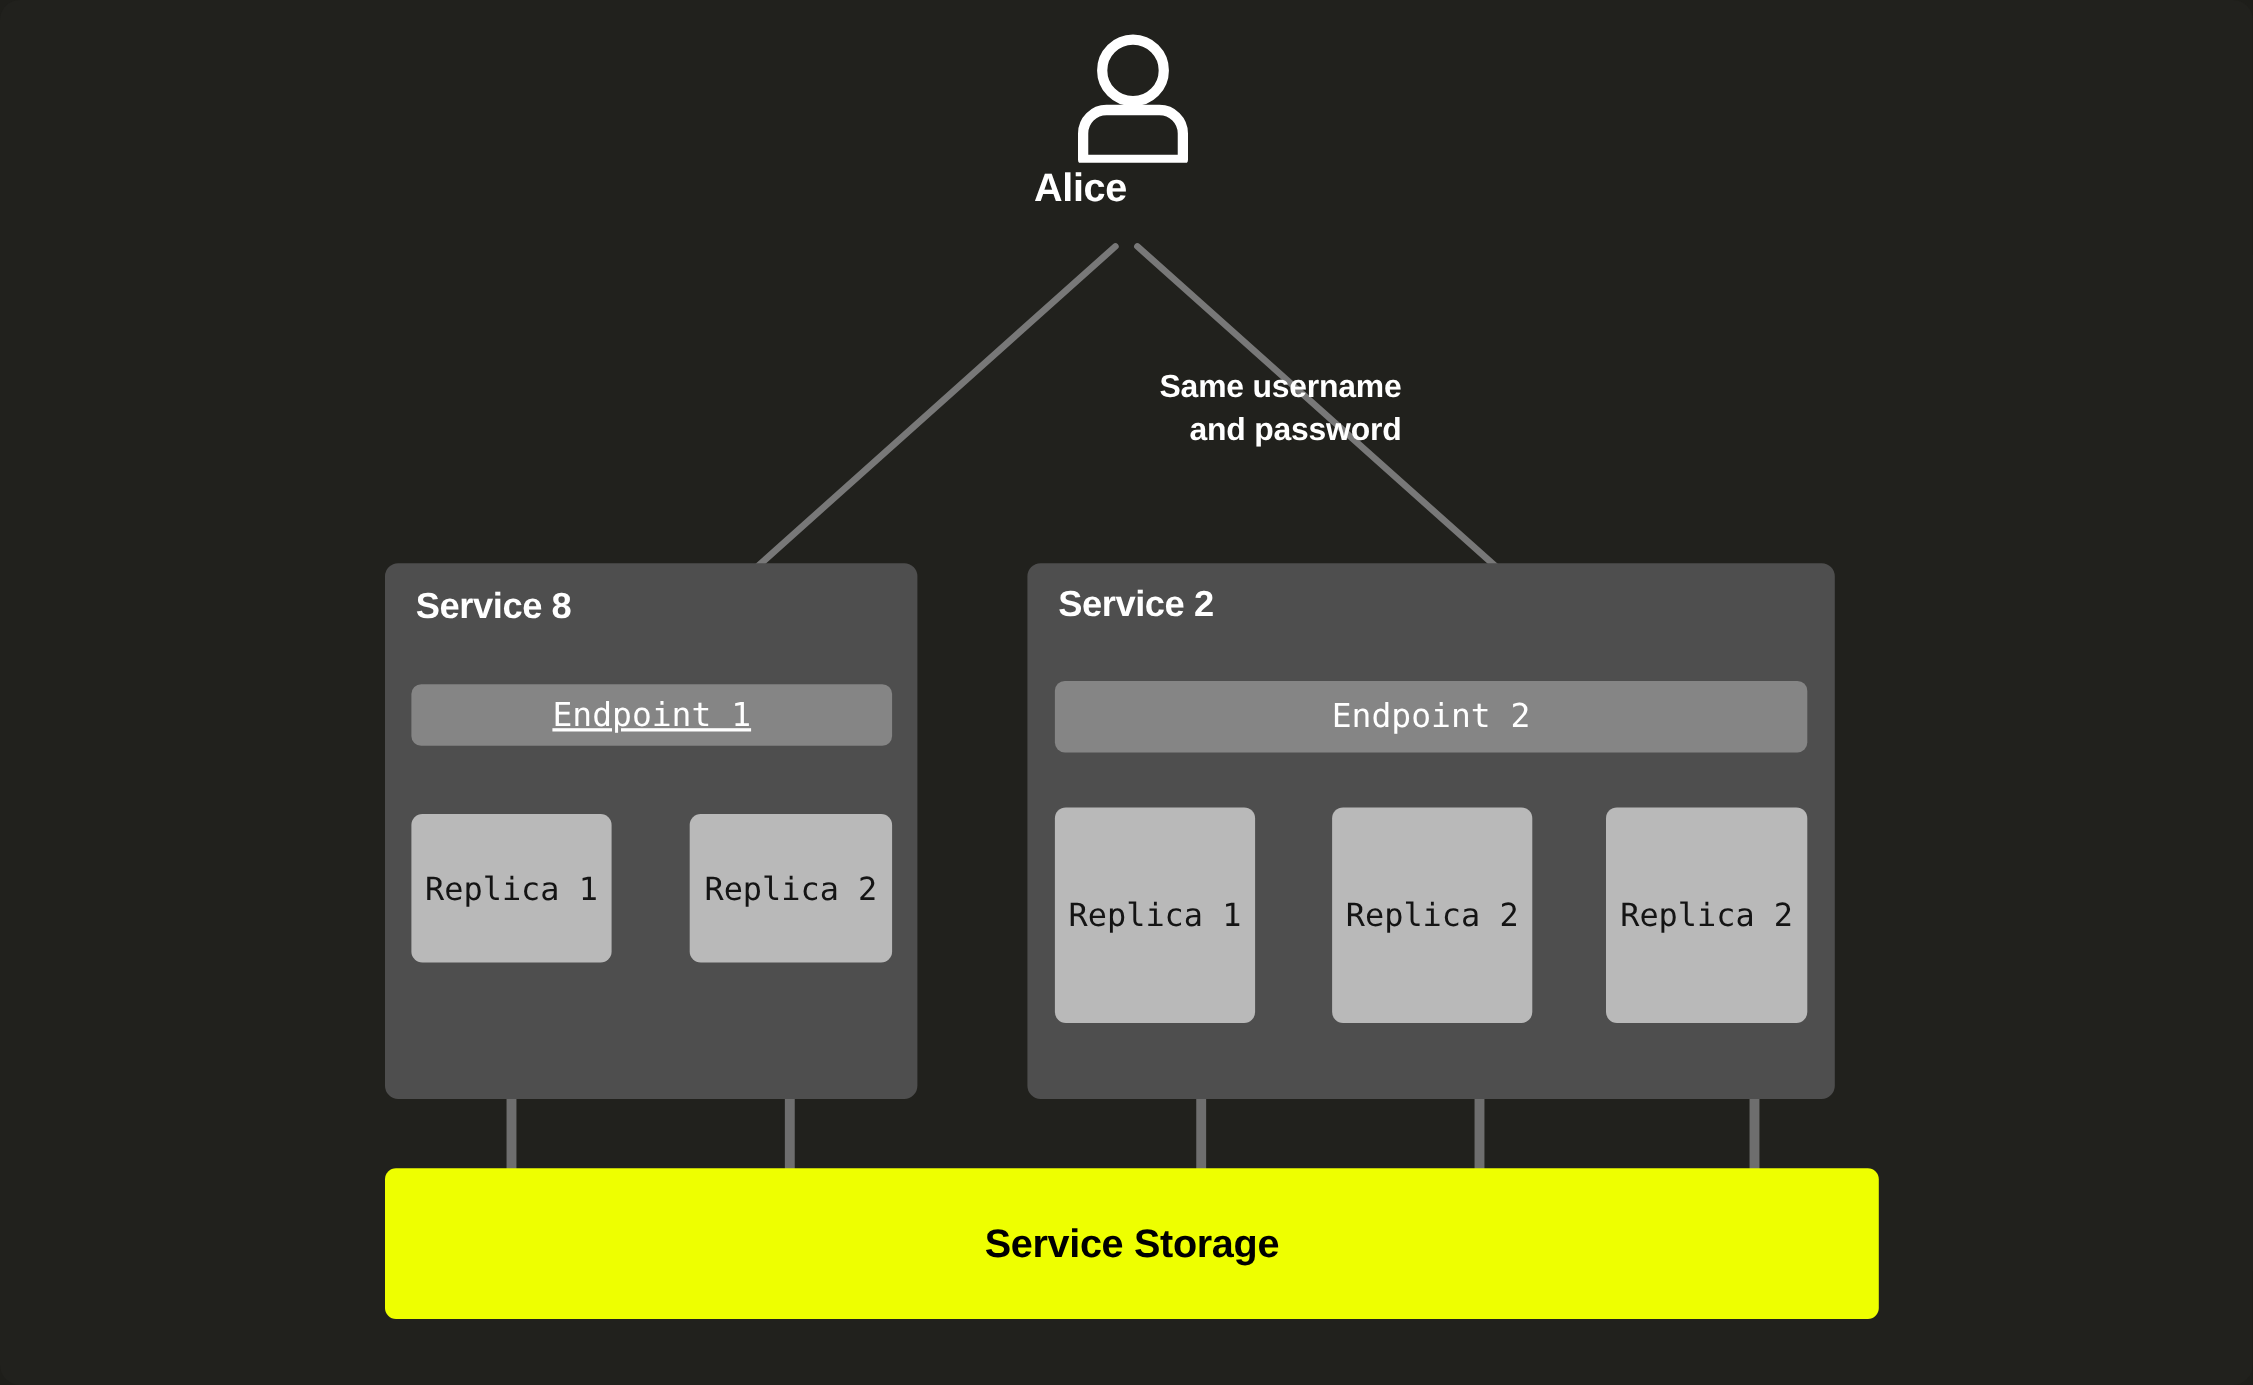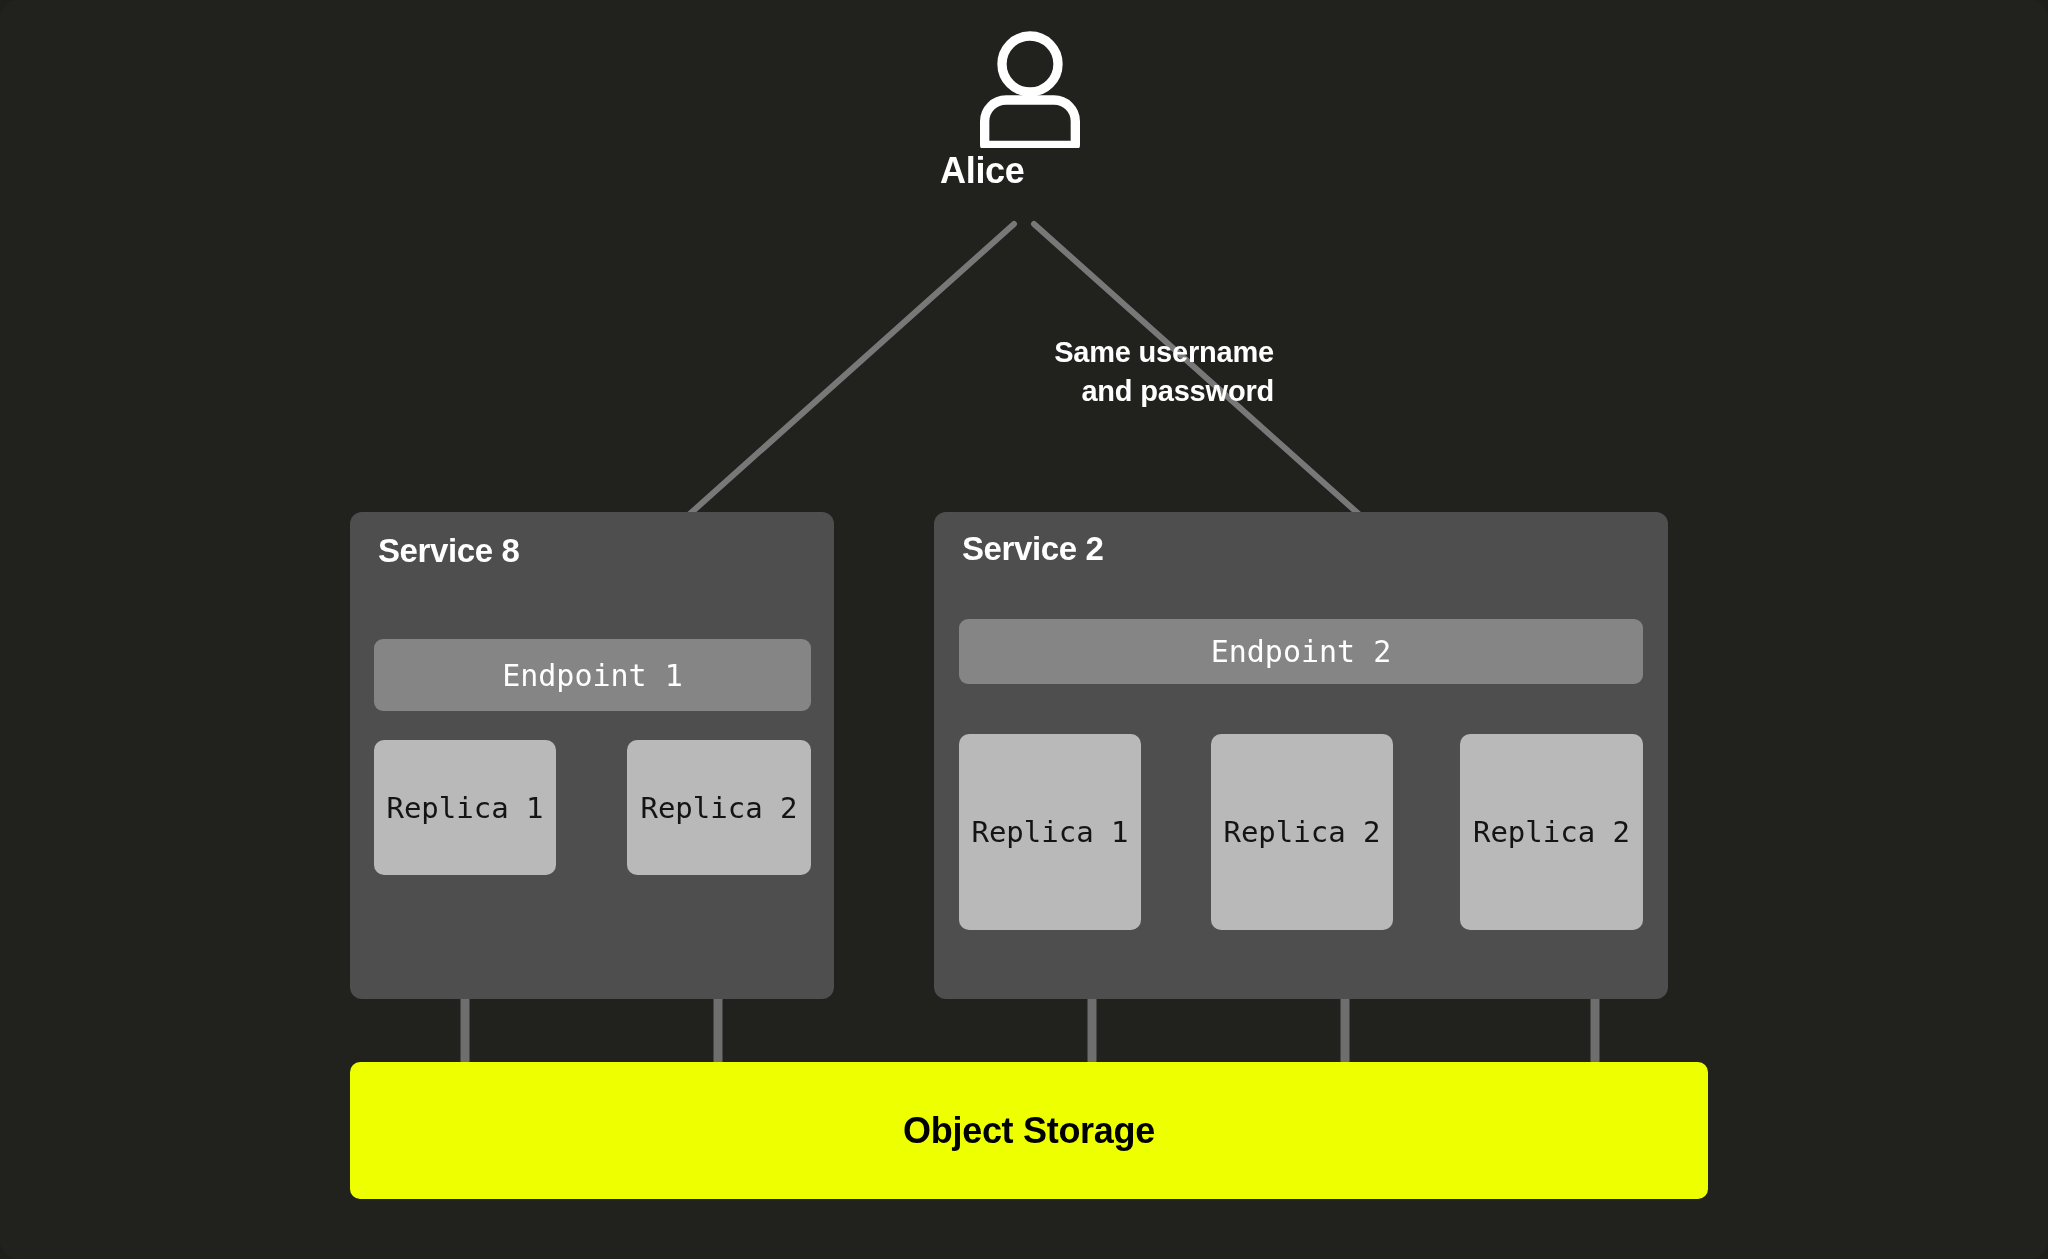--- a/index.html
+++ b/index.html
@@ -86,21 +86,21 @@
     position: absolute;
     background: #858585;
     border-radius: 9px;
     color: #ffffff;
     font-family: "DejaVu Sans Mono", "Liberation Mono", monospace;
     font-size: 30px;
     display: flex;
     align-items: center;
     justify-content: center;
   }
-  #endpoint-1 { left: 24px; top: 127px; width: 437px; height: 72px; }
+  #endpoint-1 { left: 24px; top: 110px; width: 437px; height: 56px; text-decoration: underline; }
   #endpoint-2 { left: 25px; top: 107px; width: 684px; height: 65px; }
 
   .replica-box {
     position: absolute;
     background: #b9b9b9;
     border-radius: 10px;
     color: #141414;
     font-family: "DejaVu Sans Mono", "Liberation Mono", monospace;
     font-size: 29px;
     display: flex;
@@ -173,15 +173,15 @@
   </div>
 
   <div class="service-panel" id="service-2">
     <div class="service-title">Service 2</div>
     <div class="endpoint-bar" id="endpoint-2">Endpoint 2</div>
     <div class="replica-box" style="left:25px; top:222px; width:182px; height:196px;">Replica 1</div>
     <div class="replica-box" style="left:277px; top:222px; width:182px; height:196px;">Replica 2</div>
     <div class="replica-box" style="left:526px; top:222px; width:183px; height:196px;">Replica 2</div>
   </div>
 
-  <div id="object-storage">Object Storage</div>
+  <div id="object-storage">Service Storage</div>
 
 </div>
 
 </body></html>

